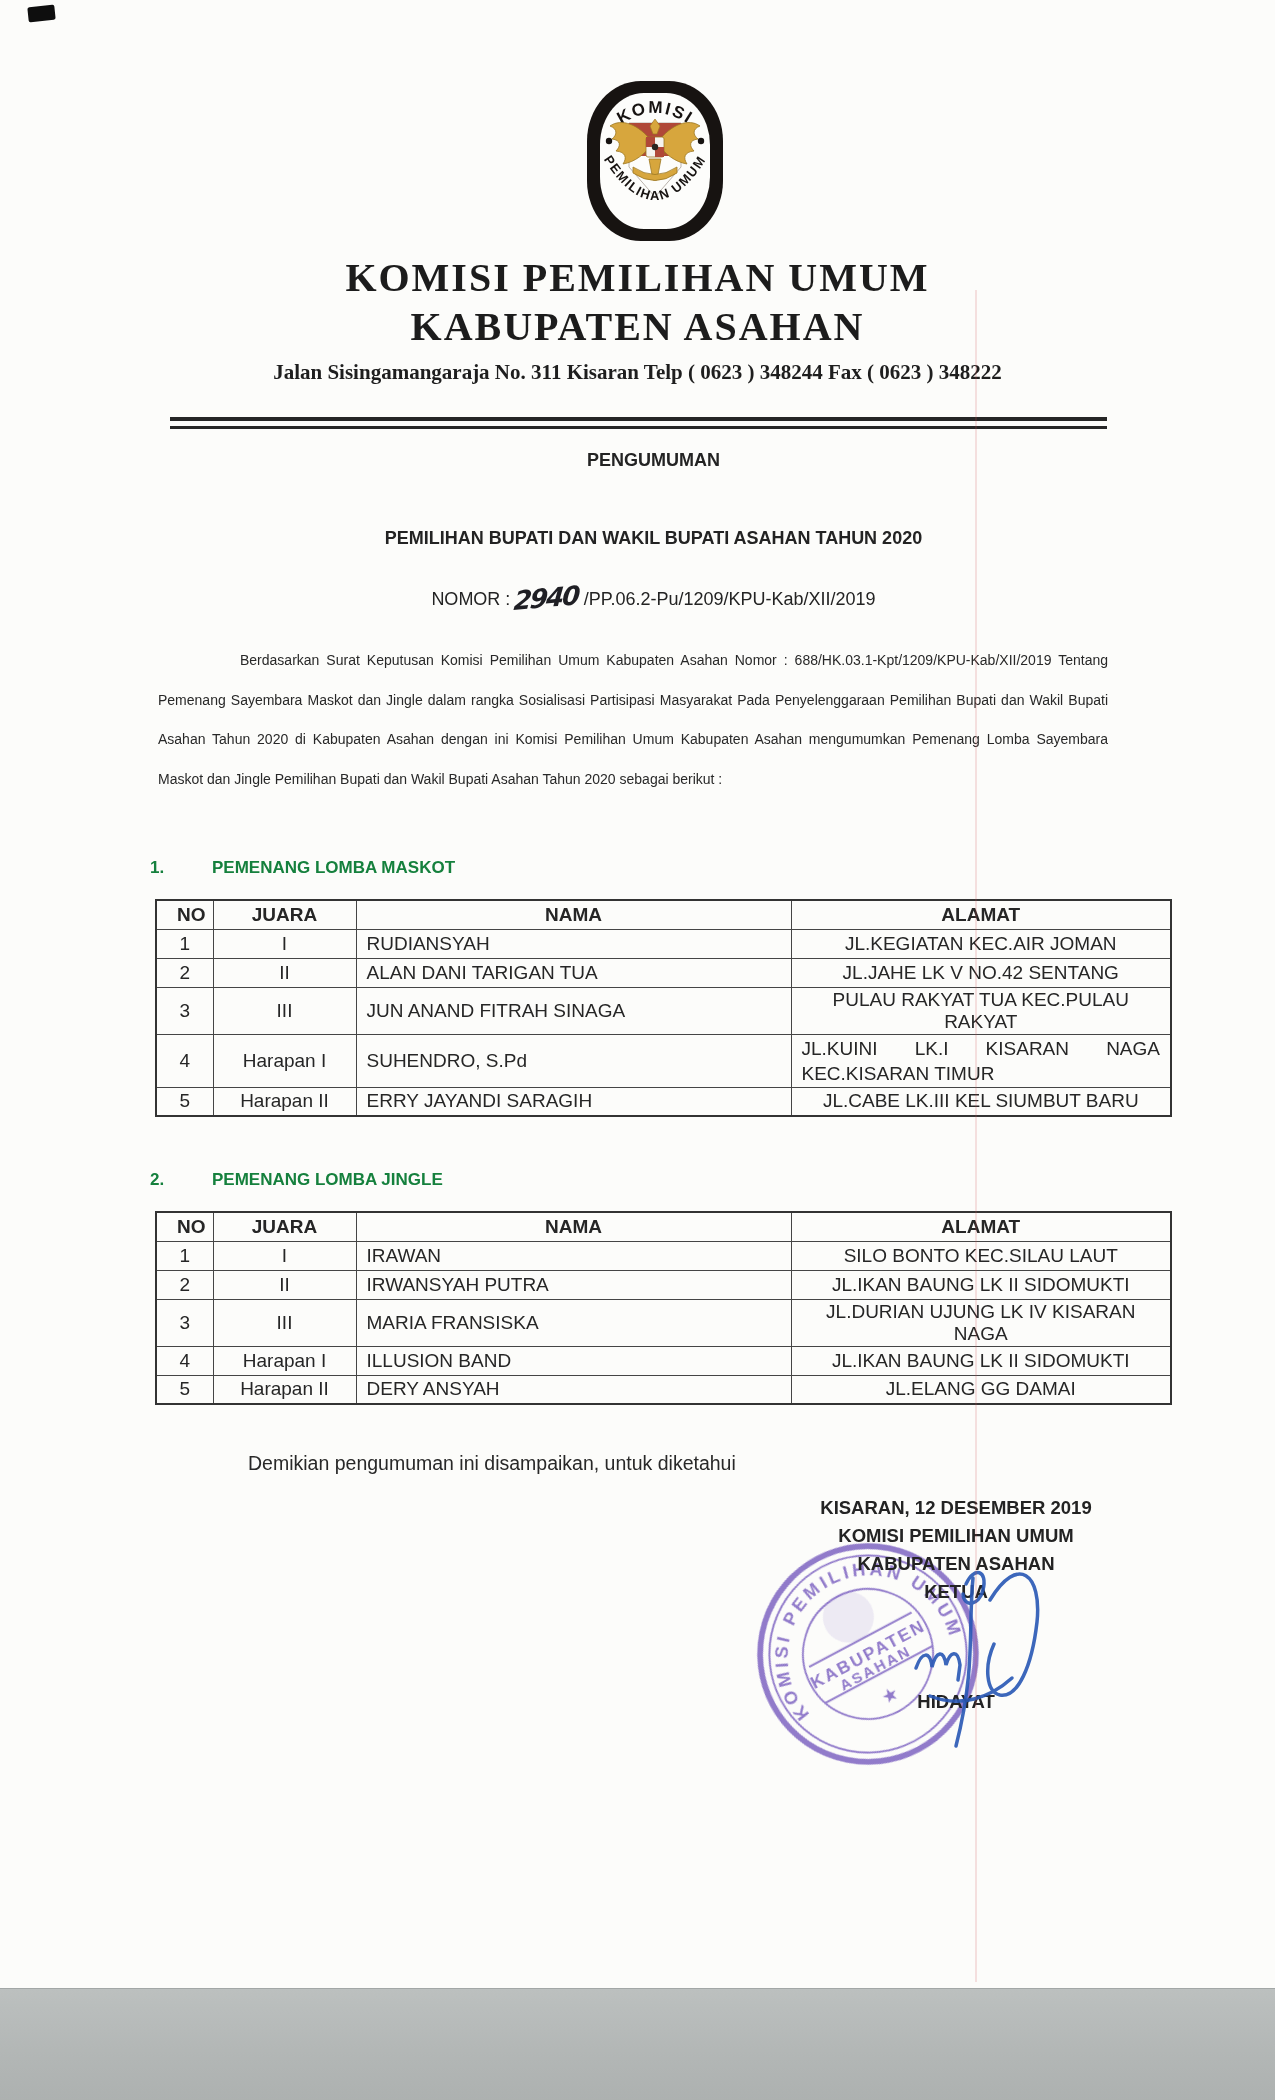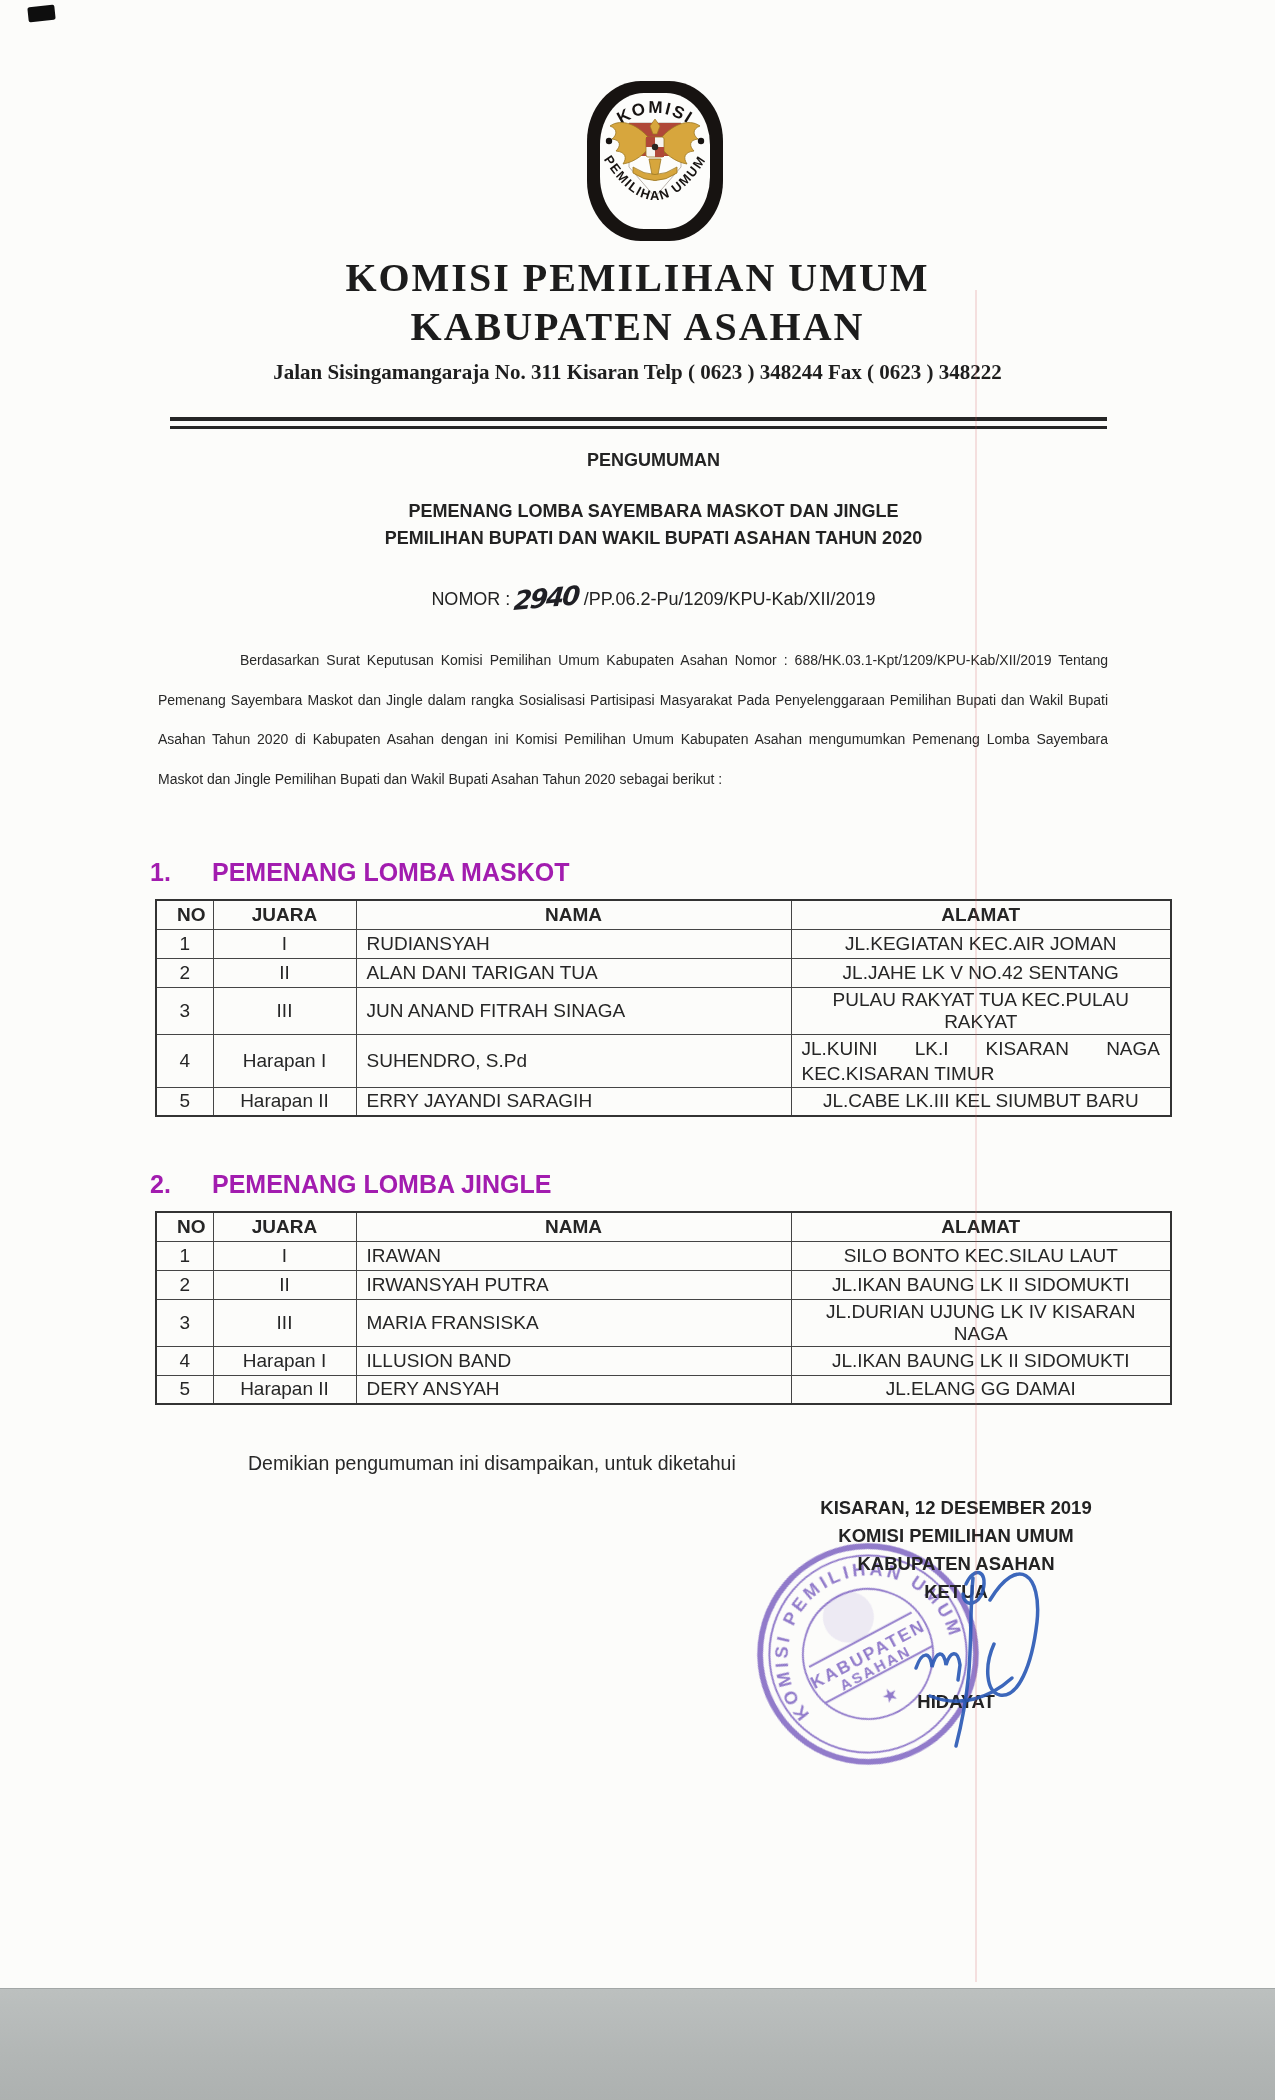--- a/index.html
+++ b/index.html
@@ -43,21 +43,21 @@
   .handwritten { display:inline-block; font-family:"DejaVu Sans", sans-serif;
                  font-style:italic; font-weight:bold; font-size:26px; color:#1f1f24;
                  transform:rotate(-5deg) skewX(-10deg); margin:0 5px 0 4px;
                  position:relative; top:2px; letter-spacing:-2px; }
 
   
   .para { left:158px; top:641px; width:950px; font-size:14px;
           line-height:39.5px; text-align:justify; text-indent:82px; color:#282828; }
 
   
-  .sec-heading { font-weight:bold; font-size:25px; color:#a21caf; }
+  .sec-heading { font-weight:bold; font-size:17px; color:#15803d; }
   .sec-heading .num { display:inline-block; width:62px; }
   .sec1 { left:150px; top:858px; }
   .sec2 { left:150px; top:1170px; }
 
   
   table.winners { position:absolute; left:155px; width:1015px;
                   border-collapse:collapse; table-layout:fixed;
                   font-size:19px; color:#262626; background:transparent;
                   border:2px solid #333; }
   .t1 { top:899px; } .t2 { top:1211px; }
@@ -115,21 +115,20 @@
       <textPath href="#lgBot" startOffset="50%" text-anchor="middle">PEMILIHAN UMUM</textPath>
     </text>
   </svg>
 
   <div class="abs org-line org1">KOMISI PEMILIHAN UMUM</div>
   <div class="abs org-line org2">KABUPATEN ASAHAN</div>
   <div class="abs address">Jalan Sisingamangaraja No. 311 Kisaran Telp ( 0623 ) 348244  Fax ( 0623 ) 348222</div>
   <div class="abs double-rule"></div>
 
   <div class="abs center-bold pengumuman">PENGUMUMAN</div>
-  <div class="abs center-bold subj1">PEMENANG LOMBA SAYEMBARA MASKOT  DAN JINGLE</div>
   <div class="abs center-bold subj2">PEMILIHAN BUPATI DAN  WAKIL BUPATI ASAHAN TAHUN 2020</div>
 
   <div class="abs center-bold nomor"><span>NOMOR :</span><span class="handwritten">2940</span><span>/PP.06.2-Pu/1209/KPU-Kab/XII/2019</span></div>
 
   <div class="abs para">Berdasarkan Surat Keputusan Komisi Pemilihan Umum Kabupaten Asahan Nomor : 688/HK.03.1-Kpt/1209/KPU-Kab/XII/2019 Tentang Pemenang Sayembara Maskot dan Jingle dalam rangka Sosialisasi Partisipasi Masyarakat Pada Penyelenggaraan Pemilihan Bupati dan Wakil Bupati Asahan Tahun 2020 di Kabupaten Asahan dengan ini Komisi Pemilihan Umum Kabupaten Asahan mengumumkan Pemenang Lomba Sayembara Maskot dan Jingle Pemilihan Bupati dan Wakil Bupati Asahan Tahun 2020 sebagai berikut :</div>
 
   <div class="abs sec-heading sec1"><span class="num">1.</span><span>PEMENANG LOMBA MASKOT</span></div>
 
   <table class="winners t1">
     <colgroup>

